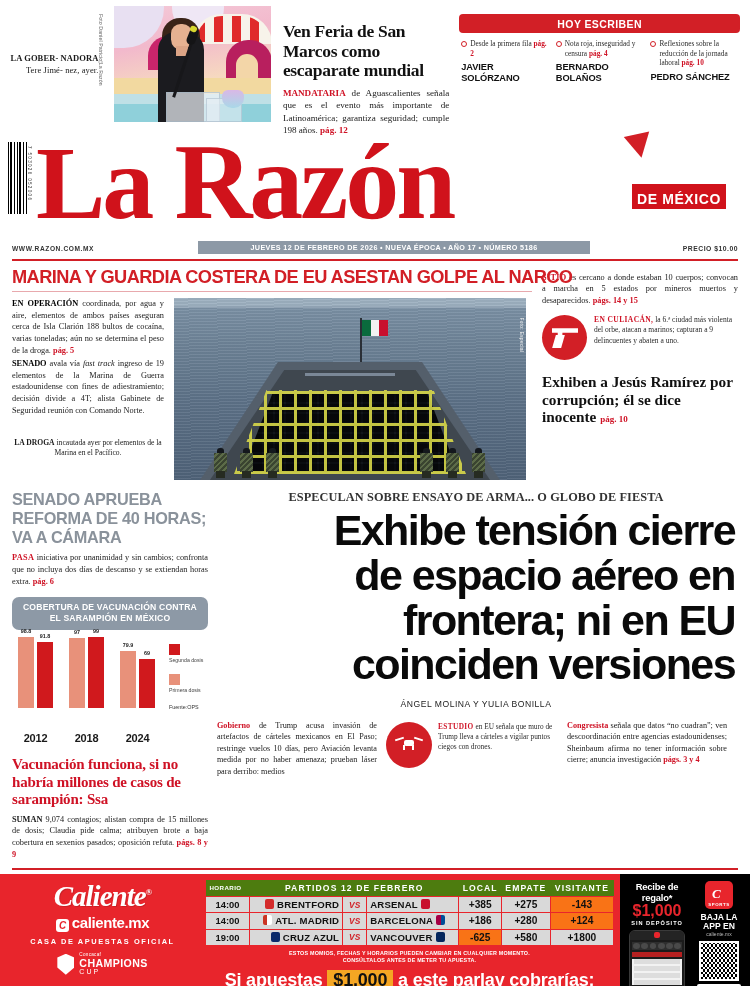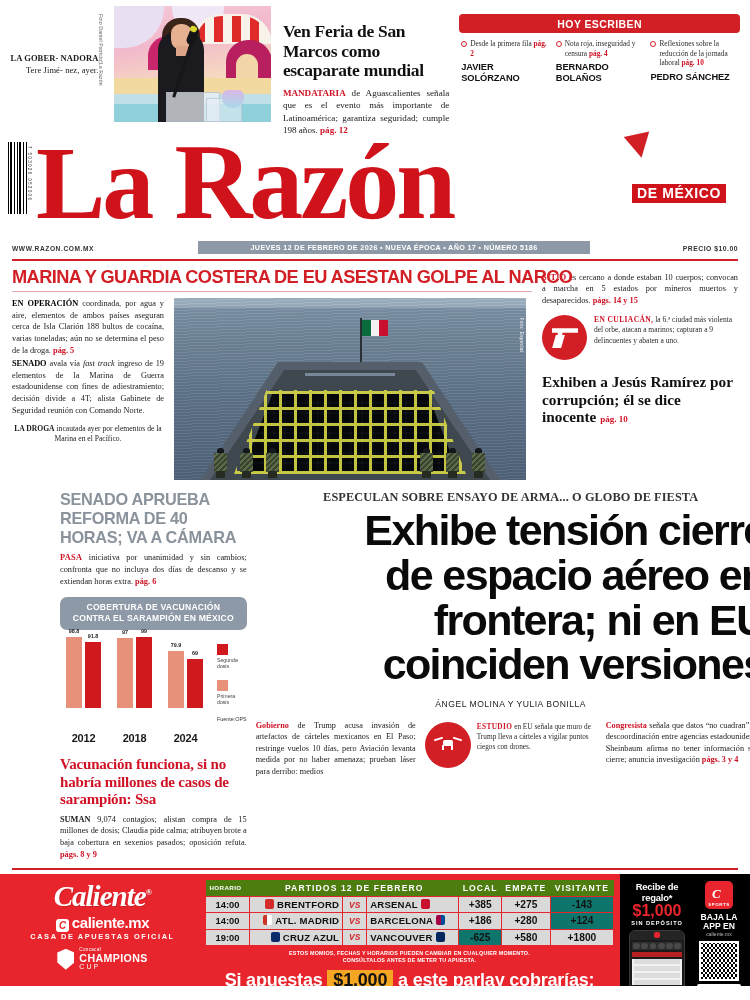--- a/index.html
+++ b/index.html
@@ -97,21 +97,21 @@
   }
   .logo {
     position:absolute; left:36px; top:-6px; width:690px; height:112px;
     color:#d0121b; font-family:"Liberation Serif", serif; font-weight:700;
     font-size:104px; letter-spacing:-3px; line-height:112px; white-space:nowrap;
   }
   .logo .razon { font-size:108px; }
   .demex {
     position:absolute; right:24px; top:52px; background:#d0121b; color:#fff;
     font-family:"Liberation Sans", sans-serif; font-weight:700;
-    font-size:14px; letter-spacing:.6px; padding:1px 5px 2px 5px;text-align:right;
+    font-size:14px; letter-spacing:.6px; padding:7px 5px 2px 5px;text-align:right;
   }
 
   
   .datebar { position:relative; height:16px; display:flex; align-items:center; padding:0 12px; }
   .datebar .url { font-size:6.6px; font-weight:700; letter-spacing:.6px; color:#333; }
   .datebar .mid {
     position:absolute; left:198px; right:160px; top:1px; height:13px; background:#8d99a6;
     color:#fff; font-size:7.2px; font-weight:700; letter-spacing:.35px;
     display:flex; align-items:center; justify-content:center;
   }
@@ -128,21 +128,21 @@
     font-size:18.6px; letter-spacing:-.6px; line-height:1.05; white-space:nowrap;
     transform: scaleX(.98); transform-origin:left;
   }
   .hr-pink { height:1px; background:#e8a9ad; margin:5px 0 6px 0; }
   .sec2-body { display:flex; gap:10px; }
   .col-text { width:152px; font-family:"Liberation Serif", serif; font-size:8.3px; line-height:1.4; color:#1a1a1a; text-align:justify;}
   .col-text b { font-weight:700; }
   .col-text .blk { color:#000; font-weight:700;}
   .col-text em { font-style:italic; }
   .para2 { margin-top:2px; }
-  .photo-cap { margin-top:8px; text-align:center; font-size:7.6px; line-height:1.35; }
+  .photo-cap { margin-top:22px; text-align:center; font-size:7.6px; line-height:1.35; }
   .photo-cap b { font-weight:700; }
 
   .ship-photo {
     width:352px; height:182px; position:relative; overflow:hidden;
     background: linear-gradient(180deg,#7e94a8 0%, #6d8296 26%, #5d7288 55%, #4f6278 100%);
   }
   .sea-tex { position:absolute; inset:0; opacity:.45;
     background: repeating-linear-gradient(178deg, rgba(255,255,255,.16) 0 1px, rgba(0,0,0,.08) 1px 3px);}
   .horizon { position:absolute; left:0; right:0; top:8px; height:1.5px; background:#94a7b8; }
   .sky { position:absolute; left:0; right:0; top:0; height:8px; background:#9db0c0; }
@@ -198,21 +198,21 @@
   .gun {
     position:absolute; left:10px; top:13px; width:26px; height:10px; background:#fff;
     clip-path: polygon(0 0, 100% 0, 100% 46%, 40% 46%, 40% 100%, 22% 100%, 22% 46%, 0 46%);
   }
   .gun2 { position:absolute; left:12px; top:20px; width:9px; height:13px; background:#fff; transform: skewX(-16deg); }
   .culi-txt { font-family:"Liberation Serif", serif; font-size:7.5px; line-height:1.37; color:#2a2a2a; }
   .culi-txt b { color:#cf1225; font-weight:700; letter-spacing:.4px; }
   .r-head2 { margin-top:13px; font-family:"Liberation Serif", serif; font-size:15.3px; line-height:1.15; font-weight:700; color:#111; }
 
   
-  .sec3 { display:flex; padding:10px 12px 0 28px; gap:9px;margin-left:32px; }
+  .sec3 { display:flex; padding:10px 12px 0 12px; gap:9px; }
   .s3-left { width:196px; }
   .s3-right { width:518px; }
 
   .gray-head {
     font-family:"Liberation Sans", sans-serif; font-weight:700; color:#8a929b;
     font-size:16.3px; line-height:1.17; letter-spacing:-.3px;
   }
   .s3-body { margin-top:5px; font-family:"Liberation Serif", serif; font-size:8.3px; line-height:1.4; color:#1a1a1a; text-align:justify;}
   .s3-body b.red { color:#cf1225; font-weight:700; letter-spacing:.3px;}
 
@@ -280,41 +280,41 @@
     font-family:"Liberation Serif", serif; font-style:italic; font-weight:700;
     font-size:29px; letter-spacing:-1px; line-height:1;
     text-shadow: 1px 1px 0 rgba(0,0,0,.12);
   }
   .cal-logo sup { font-size:9px; vertical-align:super; }
   .cal-mx { margin-top:3px; font-size:15px; font-weight:700; letter-spacing:-.4px; }
   .cal-mx .cc {
     display:inline-block; width:13px; height:13px; background:#fff; color:#e8252c;
     border-radius:3px; font-size:10px; line-height:13px; font-style:italic; margin-right:3px; vertical-align:-1px;
   }
-  .cal-sub { font-size:7.4px; font-weight:700; letter-spacing:1.6px; }
+  .cal-sub { margin-top:5px; font-size:7.4px; font-weight:700; letter-spacing:1.6px; }
   .cup { margin-top:7px; display:flex; align-items:center; justify-content:center; gap:5px;}
   .cup-ico { width:17px; height:21px; background:#fff; clip-path: polygon(50% 0,100% 18%,100% 66%,50% 100%,0 66%,0 18%); }
   .cup-tx { text-align:left; line-height:1.02; }
   .cup-tx .t1 { font-size:4.6px; letter-spacing:.3px; }
   .cup-tx .t2 { font-size:10.6px; font-weight:700; letter-spacing:.4px; }
   .cup-tx .t3 { font-size:7px; letter-spacing:2px; }
 
   .ad-mid { width:415px; padding:6px 6px 0 0; }
   .odds { width:100%; border-collapse:collapse; font-family:"Liberation Sans", sans-serif;}
   .odds th {
     background:#4d7c0f; color:#fff; font-size:8.6px; font-weight:700; letter-spacing:1.1px;
     padding:3px 2px; text-align:center;
   }
   .odds th.hr { font-size:6.2px; letter-spacing:.4px; text-align:left; padding-left:4px; width:44px;}
   .odds td { background:#d9d9d9; color:#111; font-size:10.2px; font-weight:700; padding:2.2px 3px; text-align:center; border:1px solid #e8252c;}
   .odds td.time { background:#d9d9d9; font-size:9.4px; }
   .odds td.team { text-align:right; font-size:9.6px; letter-spacing:.2px; }
   .odds td.team2 { text-align:left; font-size:9.6px; letter-spacing:.2px; }
   .odds td.vs { color:#d2242a; font-size:8.4px; font-style:italic; width:24px;}
-  .odds td.hl { background:#0f766e; }
+  .odds td.hl { background:#f97316; }
   .crest { display:inline-block; width:9px; height:10px; border-radius:2px; vertical-align:-1px; margin:0 3px;}
   .c-bre { background:#d42b2b; }
   .c-ars { background:#c8102e; }
   .c-atm { background:linear-gradient(90deg,#cb3524 50%,#fff 50%); }
   .c-bar { background:linear-gradient(90deg,#a50044 50%,#004d98 50%); }
   .c-cru { background:#0b2a6b; }
   .c-van { background:#04265c; }
   .disc { text-align:center; color:#fff; font-size:5.4px; font-weight:700; line-height:1.35; margin-top:4px; letter-spacing:.2px;}
   .parlay { text-align:center; margin-top:5px; color:#fff; font-size:18px; font-weight:700; letter-spacing:-.2px;}
   .parlay .box { background:#f5a623; color:#111; padding:0 6px; display:inline-block; }

